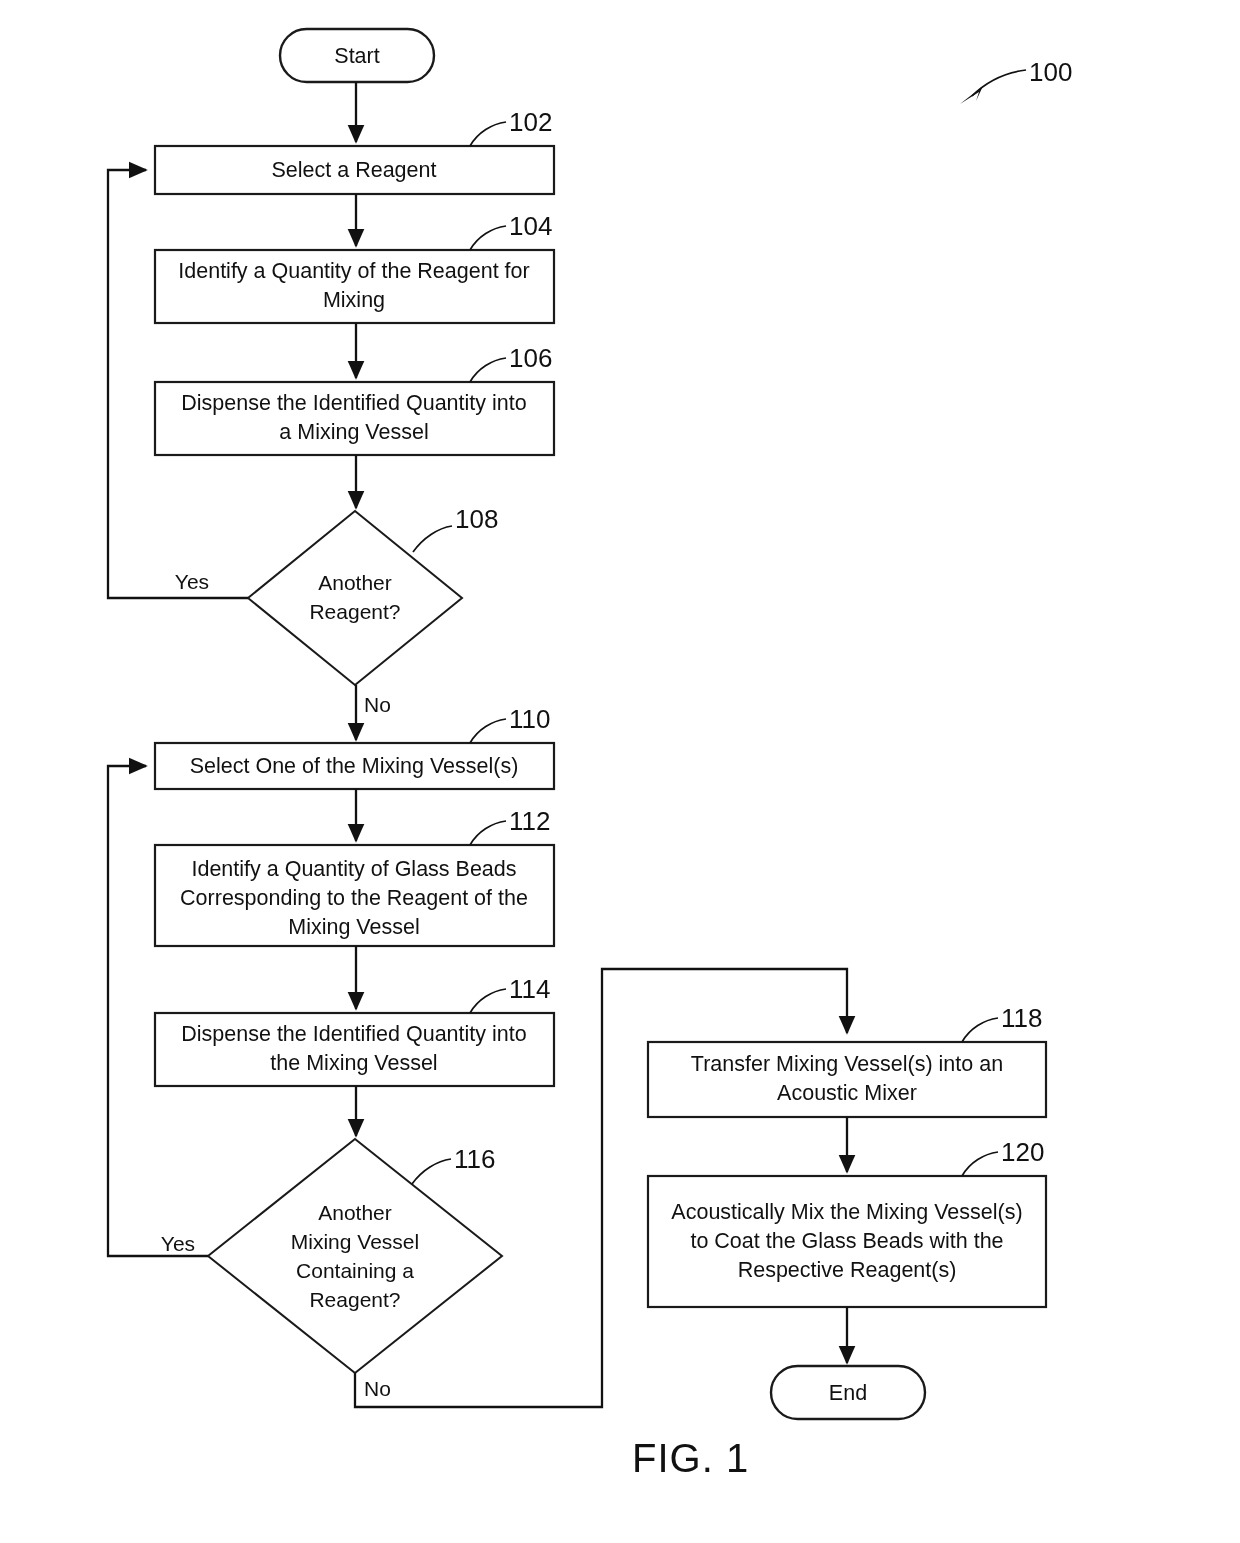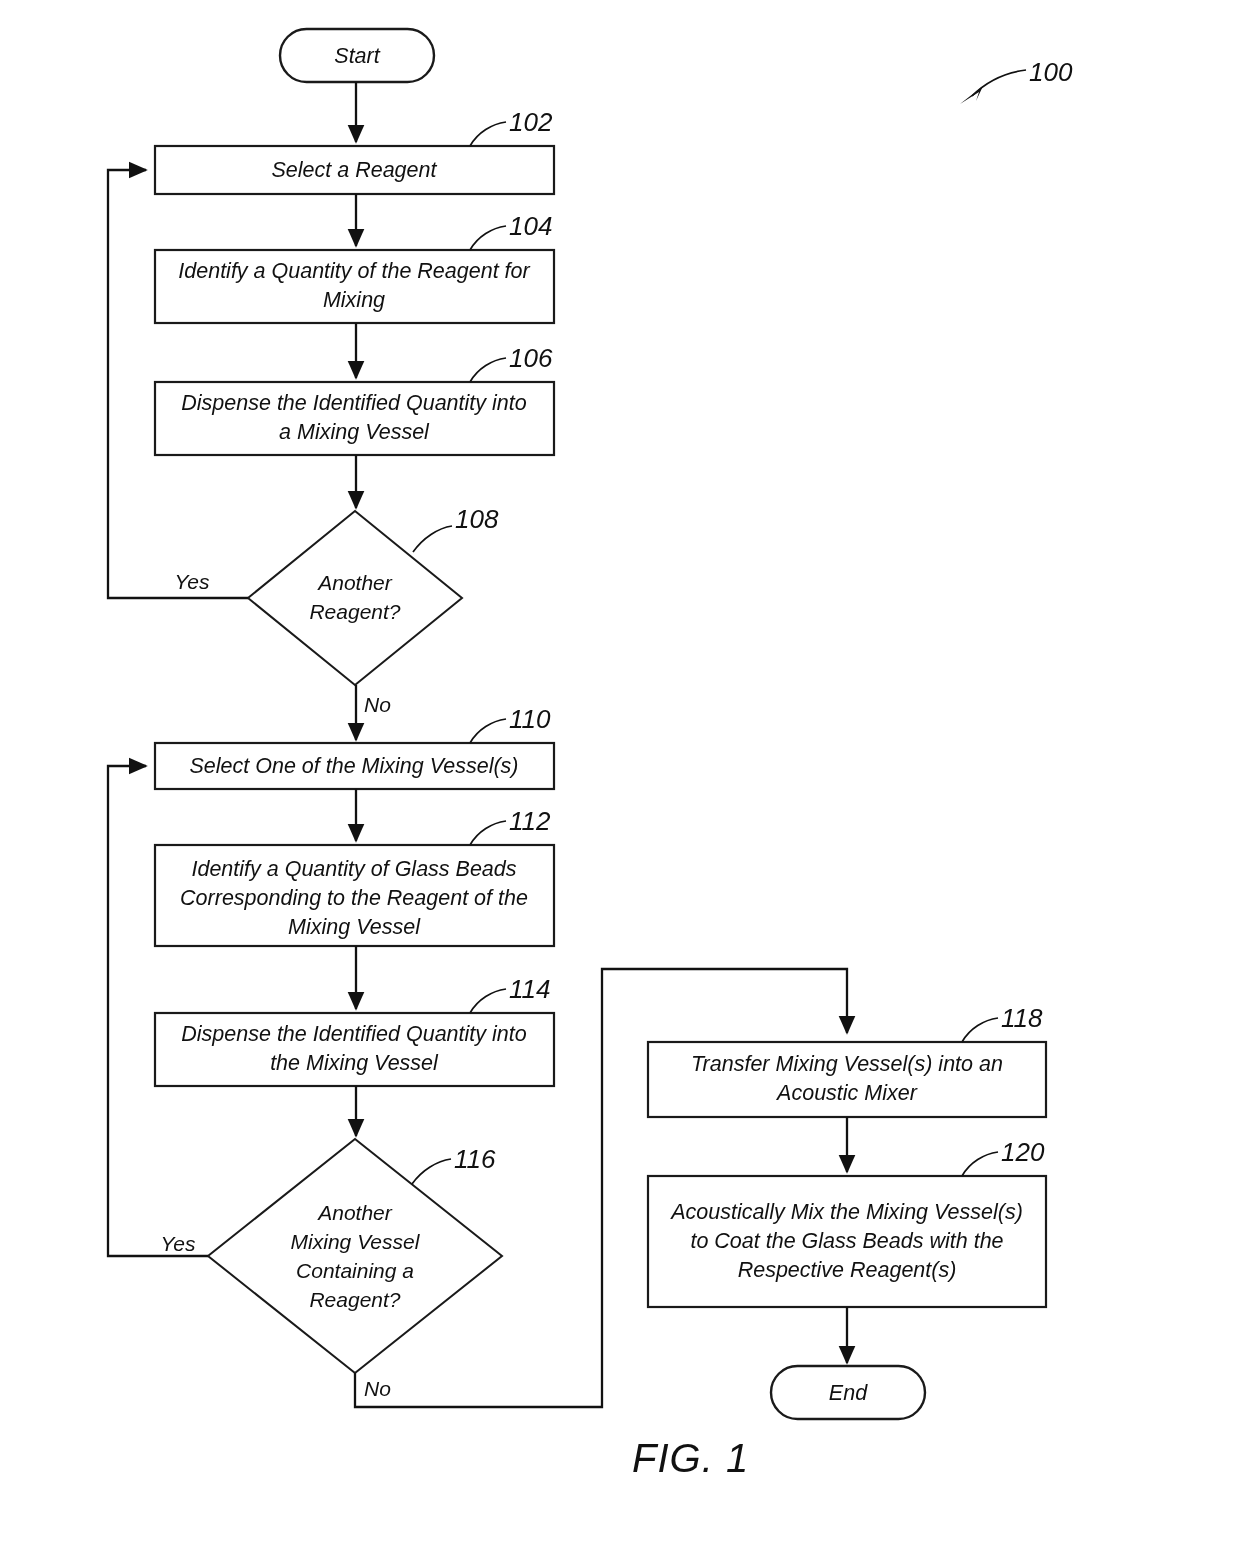--- a/index.html
+++ b/index.html
@@ -14,21 +14,20 @@
     color: #000000;
     position: relative;
     overflow: hidden;
   }
   #figure-root {
     position: absolute;
     top: 0;
     left: 0;
     width: 1068px;
     height: 1543px;
-    font-style: italic;
   }
   svg {
     display: block;
   }
   .node-shape {
     fill: #ffffff;
     stroke: #1a1a1a;
     stroke-width: 2.2;
   }
   .node-shape-term {

